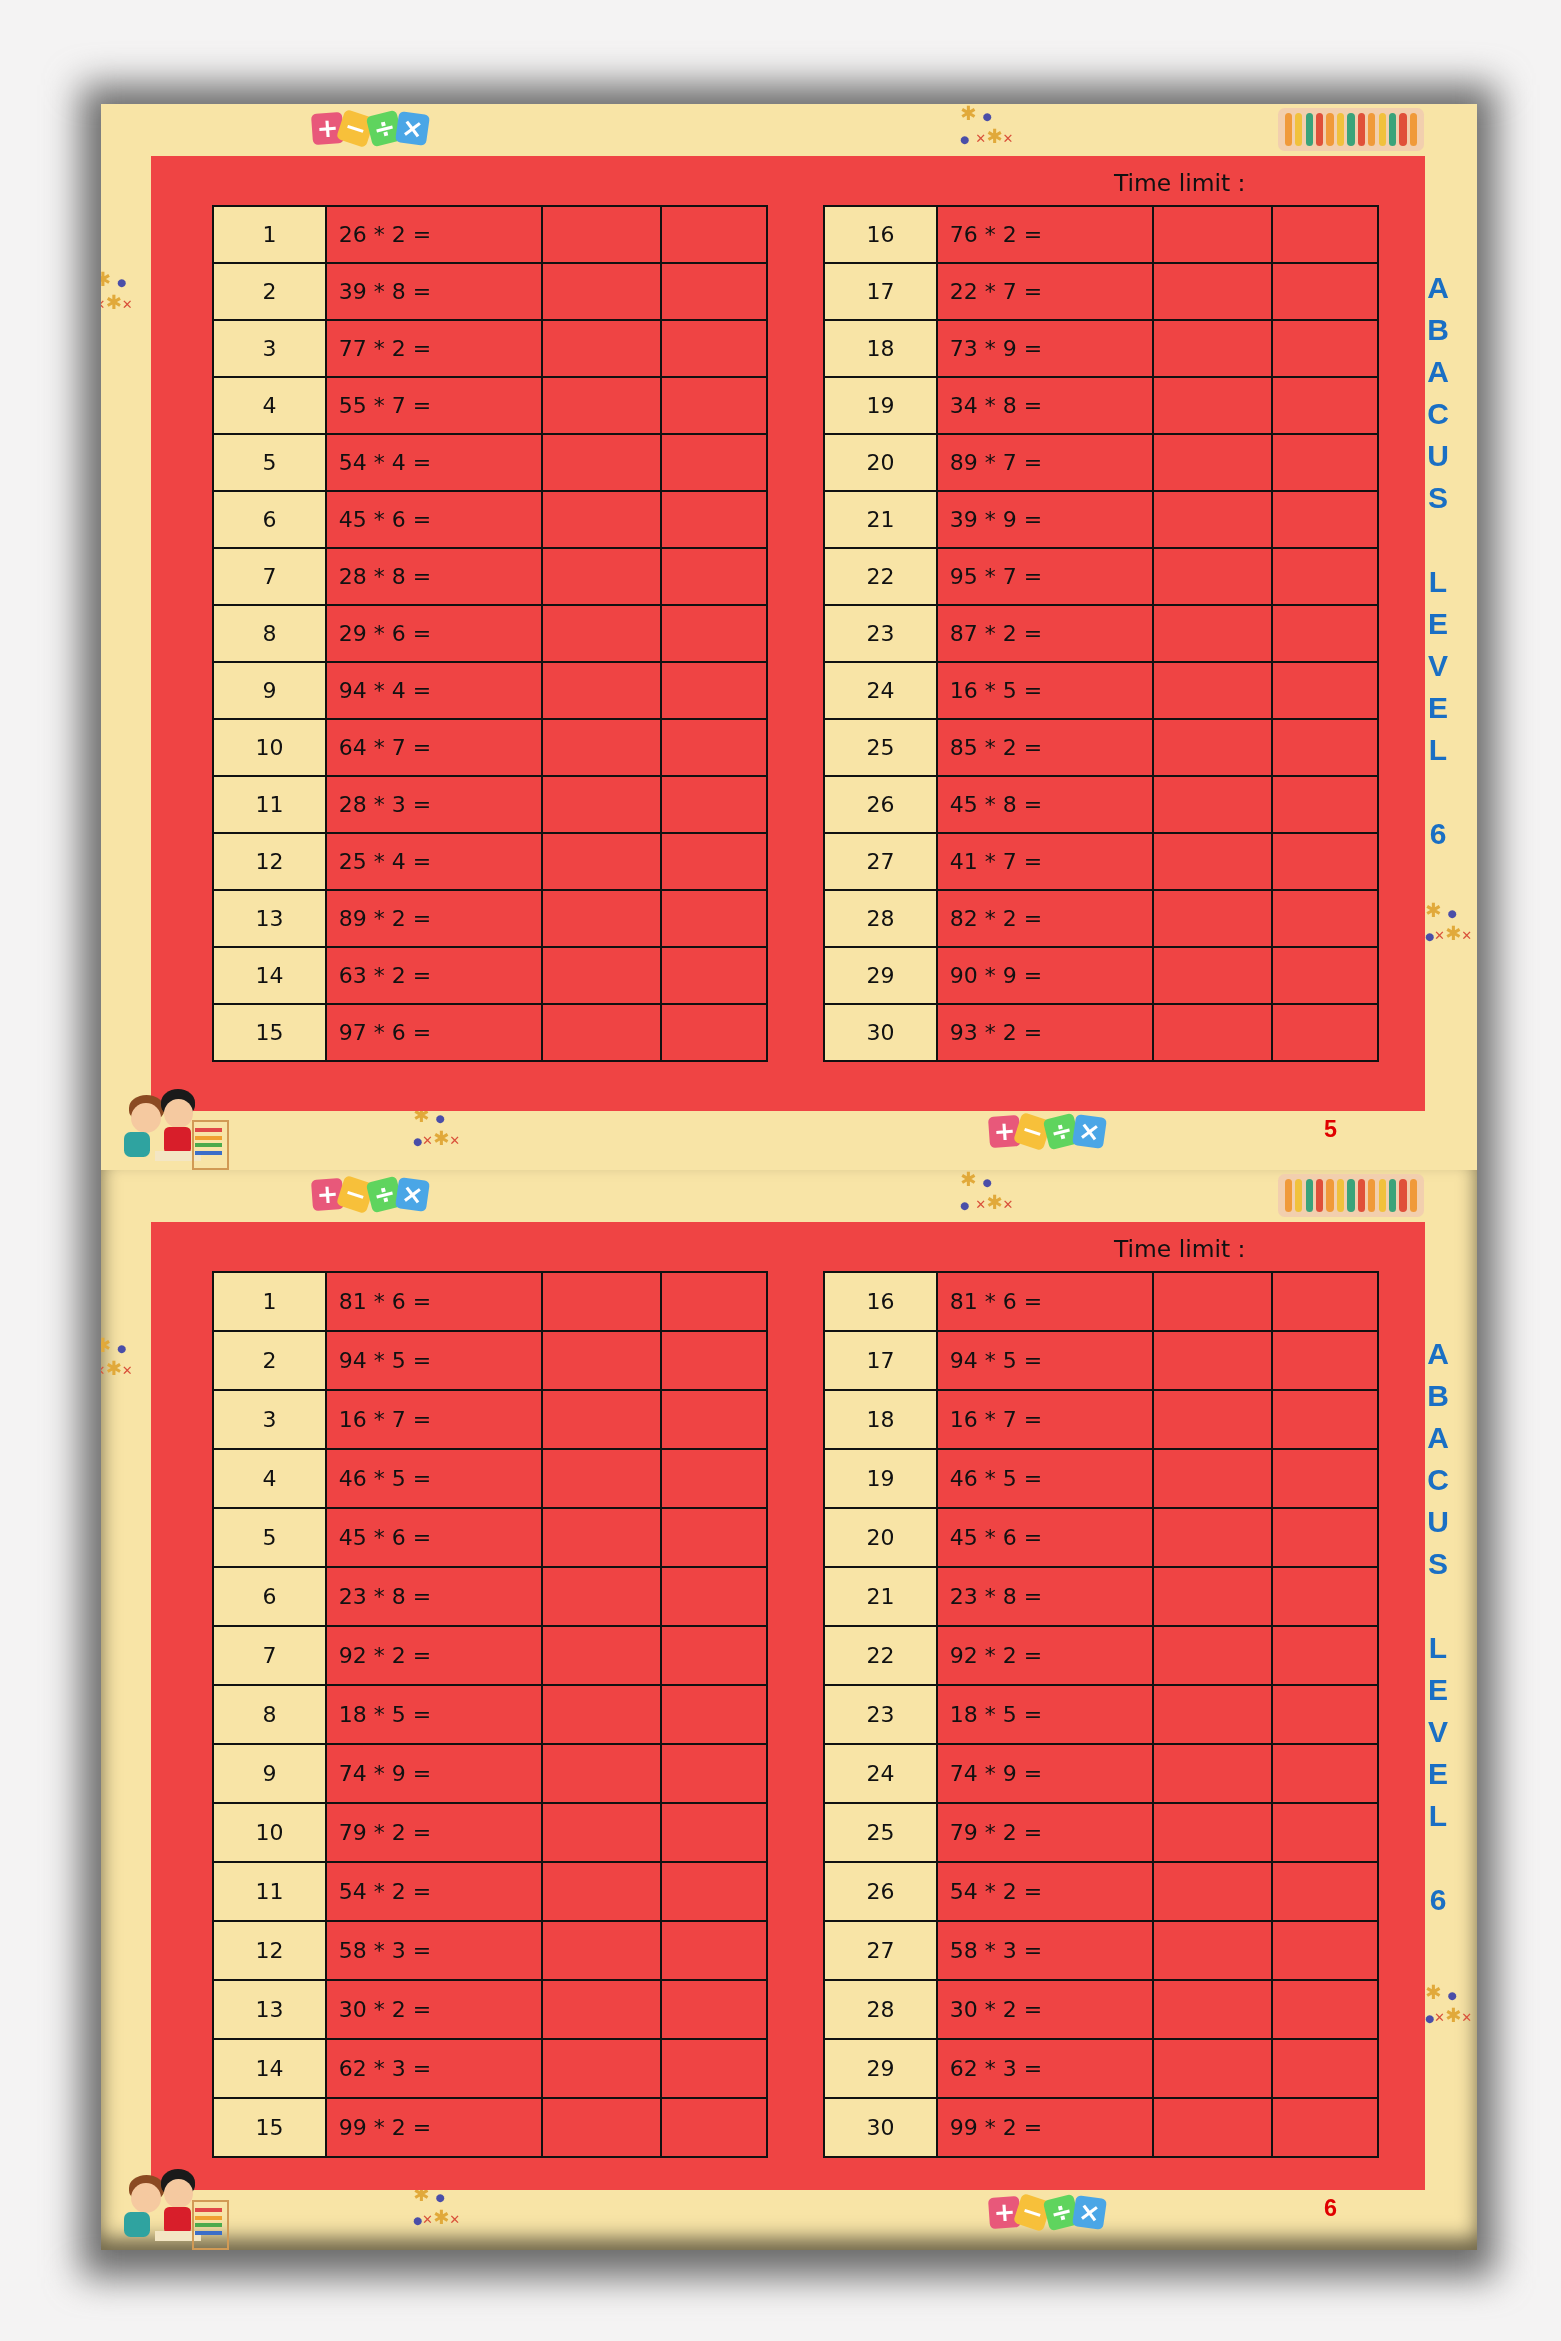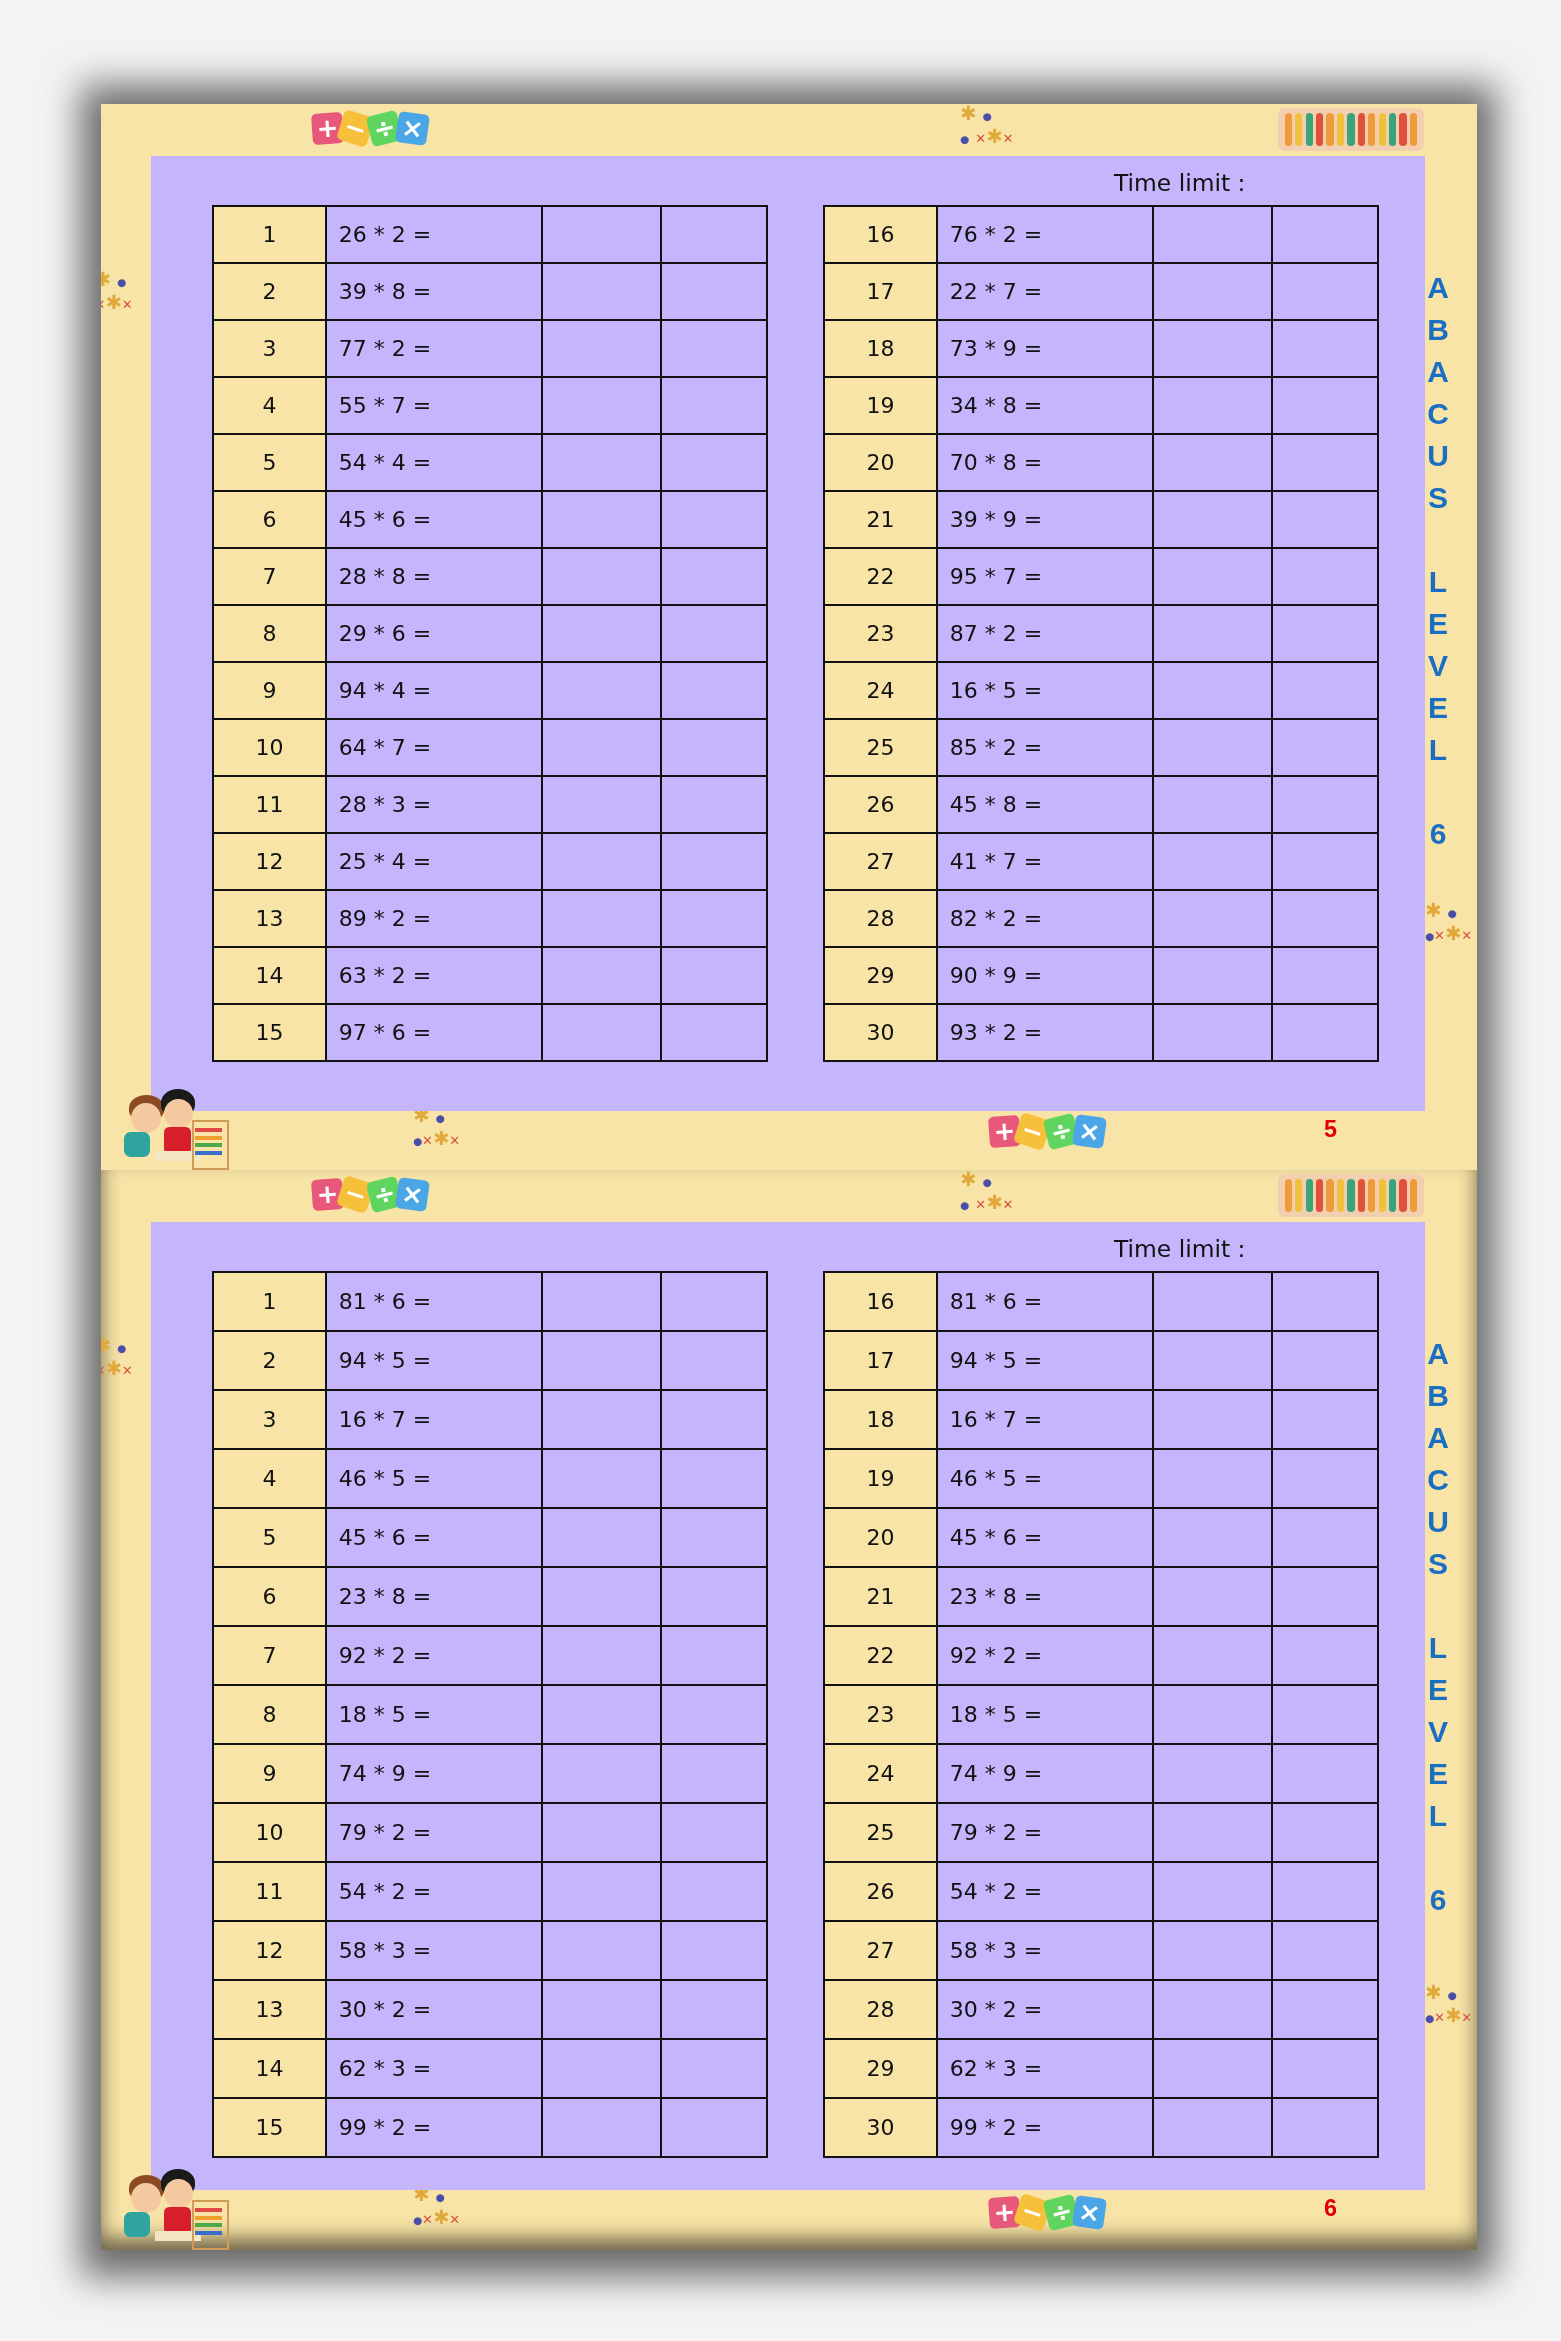--- a/index.html
+++ b/index.html
@@ -3,21 +3,21 @@
 <meta charset="utf-8">
 <style>
   html, body { margin:0; padding:0; }
   body { width:1561px; height:2342px; background:#f4f3f3; position:relative; overflow:hidden;
          font-family:"DejaVu Sans", sans-serif; }
   .shadow { position:absolute; left:81px; top:85px; width:1415px; height:2192px;
             background:#6b6b6b; filter:blur(18px); }
   .page { position:absolute; left:101px; width:1376px; background:#f8e4a6; overflow:hidden; }
   .page.p1 { top:104px; height:1066px; }
   .page.p2 { top:1170px; height:1080px; box-shadow:0 -11.7px 19.5px rgba(0,0,0,0.55) inset; }
-  .sheet { position:absolute; left:50px; top:52px; width:1274px; background:#c4b5fd; }
+  .sheet { position:absolute; left:50px; top:52px; width:1274px; background:#ef4444; }
   .p1 .sheet { height:955px; }
   .p2 .sheet { height:968px; }
   .time-limit { position:absolute; left:963px; top:13px; font-size:23.4px; color:#111; }
   table.grid { position:absolute; top:49px; border-collapse:collapse; }
   table.grid td { border:2px solid #111; height:55px; font-size:22px; color:#111; padding:0; }
   .p2 table.grid td { height:57px; }
   td.num { width:111px; background:#f8e4a6; text-align:center; }
   td.q { width:202px; padding-left:11.7px !important;margin-top:36px; }
   td.a1 { width:117px; }
   td.a2 { width:104px; }
@@ -216,21 +216,21 @@
             <td class="a2"></td>
           </tr>
         <tr>
             <td class="num">19</td>
             <td class="q">34 * 8 =</td>
             <td class="a1"></td>
             <td class="a2"></td>
           </tr>
         <tr>
             <td class="num">20</td>
-            <td class="q">70 * 8 =</td>
+            <td class="q">89 * 7 =</td>
             <td class="a1"></td>
             <td class="a2"></td>
           </tr>
         <tr>
             <td class="num">21</td>
             <td class="q">39 * 9 =</td>
             <td class="a1"></td>
             <td class="a2"></td>
           </tr>
         <tr>

